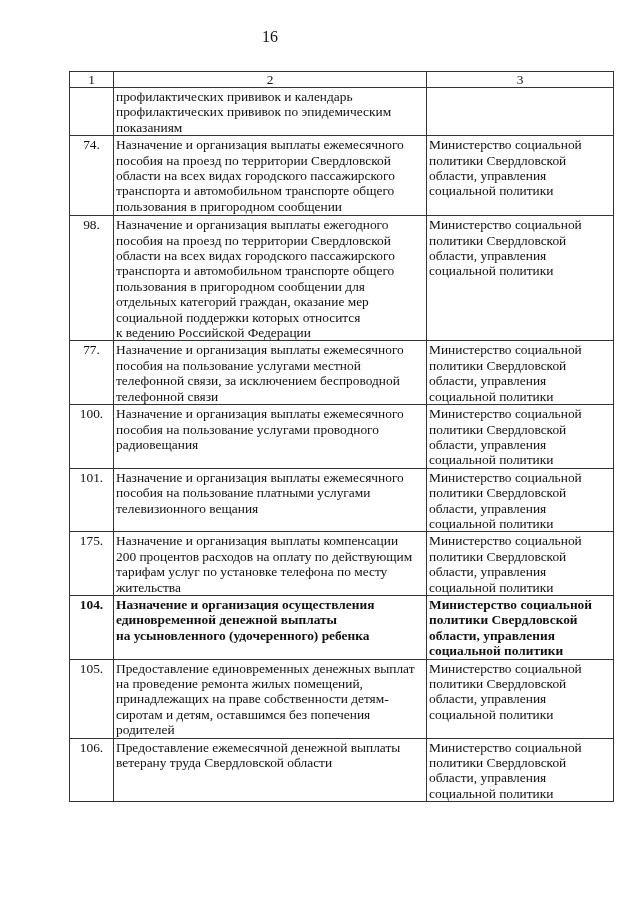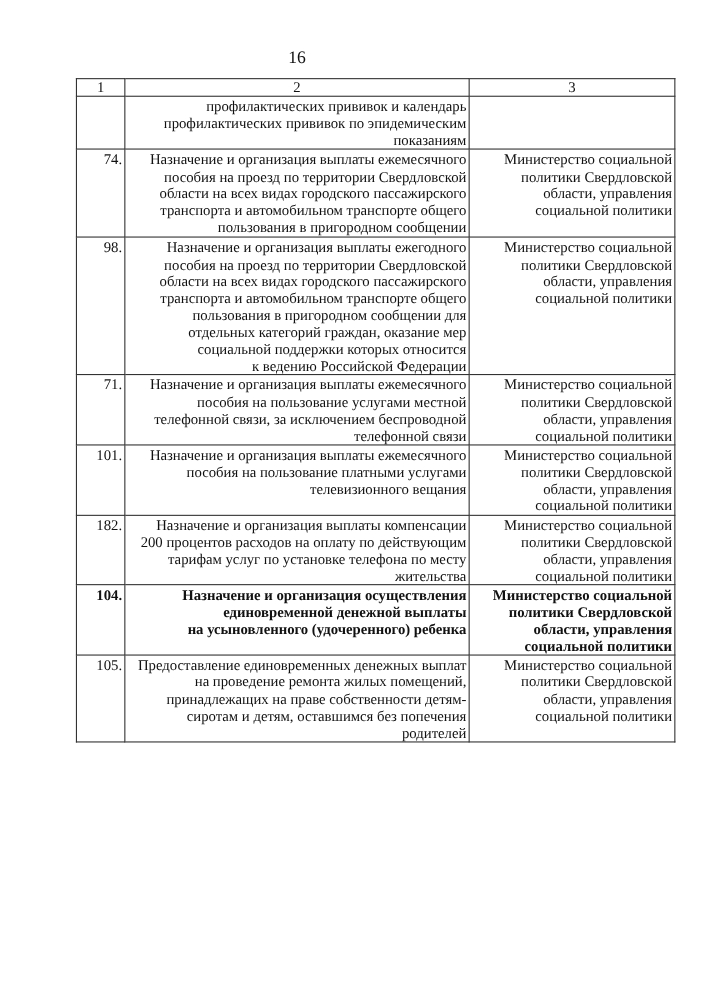--- a/index.html
+++ b/index.html
@@ -1,22 +1,22 @@
 <!DOCTYPE html>
 <html><head>
 <meta charset="utf-8">
 <style>
   html, body { margin: 0; padding: 0; background: #ffffff; }
   body { width: 640px; height: 905px; position: relative; overflow: hidden;
          font-family: "Liberation Serif", "DejaVu Serif", serif; color: #111; }
-  .page-number { position: absolute; top: 44px; left: 0; width: 540px; text-align: center;
+  .page-number { position: absolute; top: 28px; left: 0; width: 540px; text-align: center;
                  font-size: 16px; }
   table.doc { position: absolute; left: 69px; top: 71px; border-collapse: collapse;
               width: 544px; table-layout: fixed; font-size: 13.4px; line-height: 15.4px; }
-  table.doc td { border: 1px solid #333; vertical-align: top; padding: 0 2px 0 2px; text-align: right; }
+  table.doc td { border: 1px solid #333; vertical-align: top; padding: 0 2px 0 2px; }
   table.doc tr.hdr td { text-align: center; height: 15px; line-height: 15px; padding: 0; }
   col.c1 { width: 44px; } col.c2 { width: 313px; } col.c3 { width: 187px; }
   td.num { text-align: center; padding-top: 1px !important; }
   td.desc, td.resp { white-space: pre-line; padding-top: 1px !important; }
 </style>
 </head>
 <body>
 
 <div class="page-number">16</div>
 
@@ -60,42 +60,52 @@
 пользования в пригородном сообщении для
 отдельных категорий граждан, оказание мер
 социальной поддержки которых относится
 к ведению Российской Федерации</td>
         <td class="resp">Министерство социальной
 политики Свердловской
 области, управления
 социальной политики</td>
       </tr>
       <tr style="height: 62px;">
-        <td class="num">71.</td>
+        <td class="num">77.</td>
         <td class="desc">Назначение и организация выплаты ежемесячного
 пособия на пользование услугами местной
 телефонной связи, за исключением беспроводной
 телефонной связи</td>
+        <td class="resp">Министерство социальной
+политики Свердловской
+области, управления
+социальной политики</td>
+      </tr>
+      <tr style="height: 62px;">
+        <td class="num">100.</td>
+        <td class="desc">Назначение и организация выплаты ежемесячного
+пособия на пользование услугами проводного
+радиовещания</td>
         <td class="resp">Министерство социальной
 политики Свердловской
 области, управления
 социальной политики</td>
       </tr>
       <tr style="height: 61px;">
         <td class="num">101.</td>
         <td class="desc">Назначение и организация выплаты ежемесячного
 пособия на пользование платными услугами
 телевизионного вещания</td>
         <td class="resp">Министерство социальной
 политики Свердловской
 области, управления
 социальной политики</td>
       </tr>
       <tr style="height: 63px;">
-        <td class="num">182.</td>
+        <td class="num">175.</td>
         <td class="desc">Назначение и организация выплаты компенсации
 200 процентов расходов на оплату по действующим
 тарифам услуг по установке телефона по месту
 жительства</td>
         <td class="resp">Министерство социальной
 политики Свердловской
 области, управления
 социальной политики</td>
       </tr>
       <tr style="height: 63px; font-weight: bold;">
@@ -113,14 +123,23 @@
         <td class="desc">Предоставление единовременных денежных выплат
 на проведение ремонта жилых помещений,
 принадлежащих на праве собственности детям-
 сиротам и детям, оставшимся без попечения
 родителей</td>
         <td class="resp">Министерство социальной
 политики Свердловской
 области, управления
 социальной политики</td>
       </tr>
+      <tr style="height: 63px;">
+        <td class="num">106.</td>
+        <td class="desc">Предоставление ежемесячной денежной выплаты
+ветерану труда Свердловской области</td>
+        <td class="resp">Министерство социальной
+политики Свердловской
+области, управления
+социальной политики</td>
+      </tr>
     </tbody>
 </table>
 
 </body></html>

